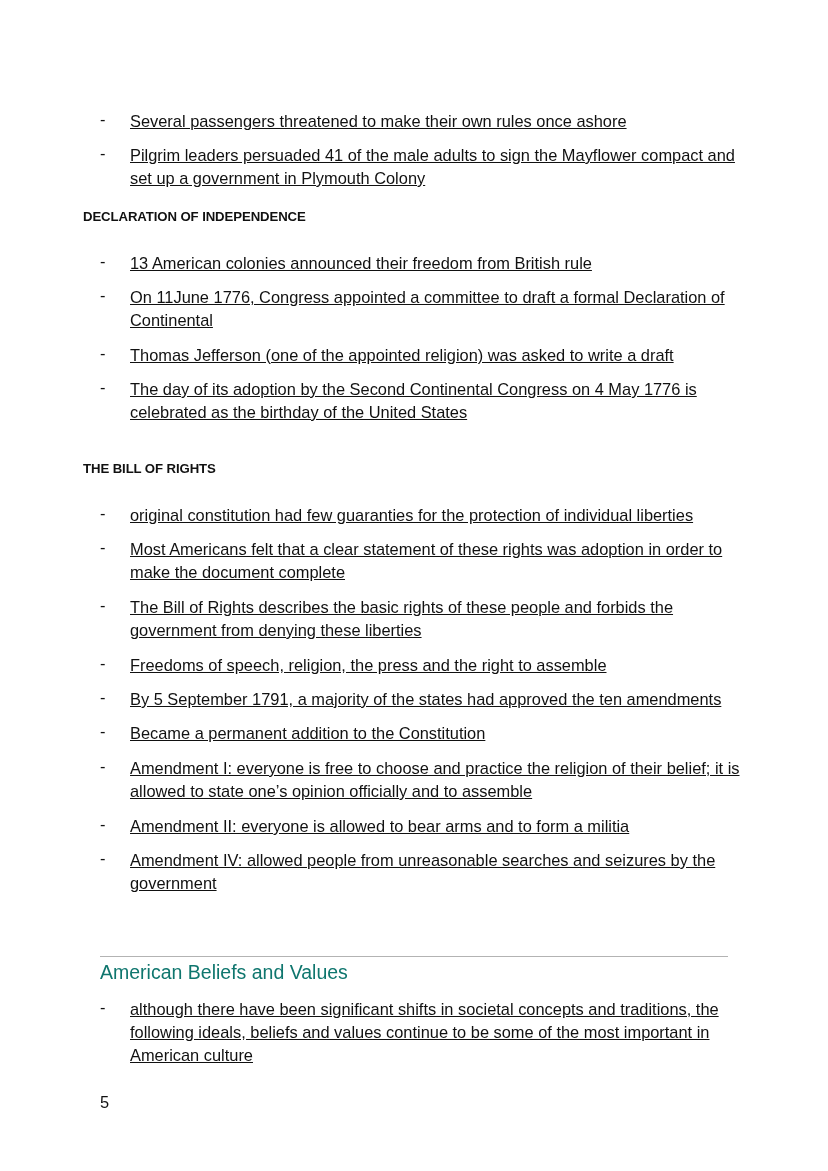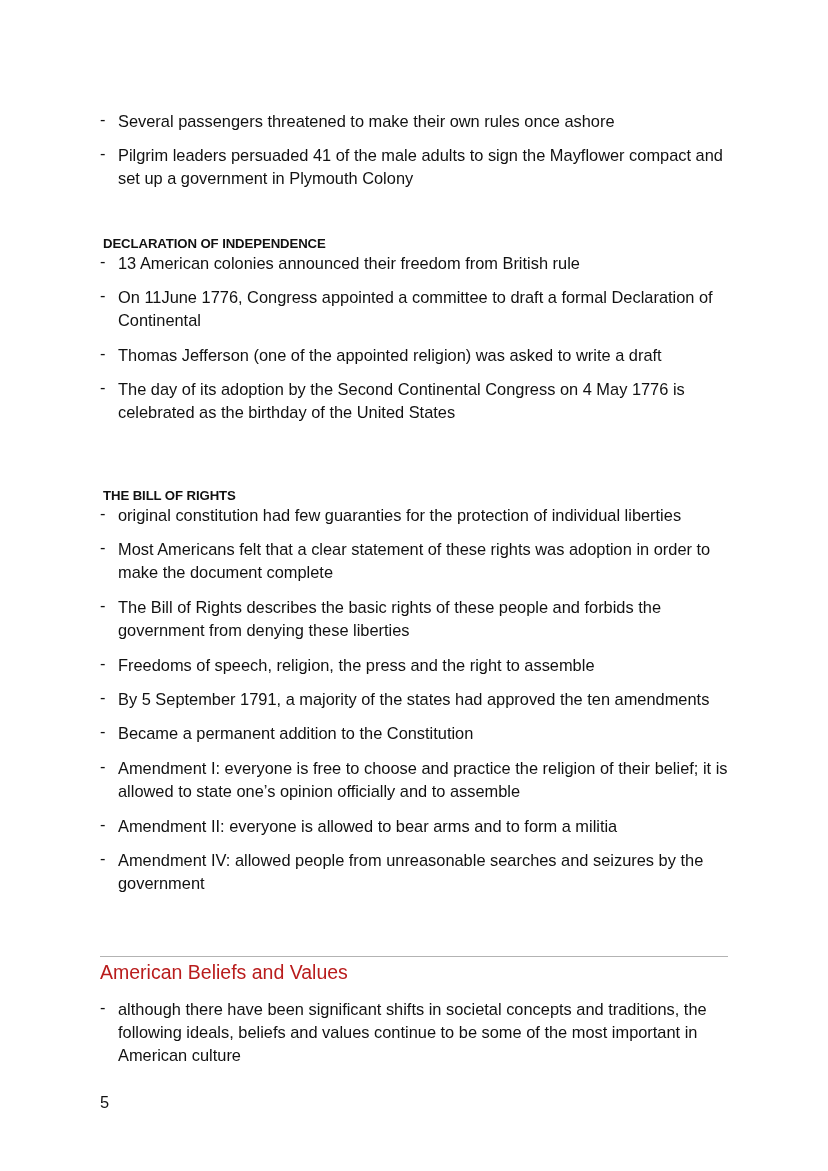--- a/index.html
+++ b/index.html
@@ -1,23 +1,23 @@
 <!DOCTYPE html>
 <html><head>
 <meta charset="utf-8">
 <style>
   html, body { margin: 0; padding: 0; background: #ffffff; }
   body { width: 828px; height: 1171px; position: relative; overflow: hidden;
          font-family: "Liberation Sans", sans-serif; color: #111111; }
   .item { position: absolute; left: 100px; width: 640px; font-size: 16.4px; line-height: 23px; }
   .dash { position: absolute; left: 0; top: -2px; width: 10px; }
-  .text { display: block; margin-left: 18px; }
-  .heading { position: absolute; left: 103px; font-size: 13.2px; font-weight: bold; line-height: 16px; letter-spacing: -0.1px; margin-top: 27px; }
+  .text { display: block; margin-left: 30px; text-decoration: underline; }
+  .heading { position: absolute; left: 83px; font-size: 13.2px; font-weight: bold; line-height: 16px; letter-spacing: -0.1px; }
   .rule { position: absolute; left: 100px; width: 628px; top: 956px; height: 0; border-top: 1px solid #b3b3b3; }
-  .section-title { position: absolute; left: 100px; top: 960px; font-size: 19.5px; line-height: 24px; color: #b91c1c; }
+  .section-title { position: absolute; left: 100px; top: 960px; font-size: 19.5px; line-height: 24px; color: #0f766e; }
   .page-num { position: absolute; left: 100px; top: 1092px; font-size: 16.4px; line-height: 20px; }
 </style>
 </head>
 <body>
 
 <div class="item" style="top:110px">
   <span class="dash">-</span>
   <span class="text">Several passengers threatened to make their own rules once ashore</span>
 </div>
 <div class="item" style="top:144px">

